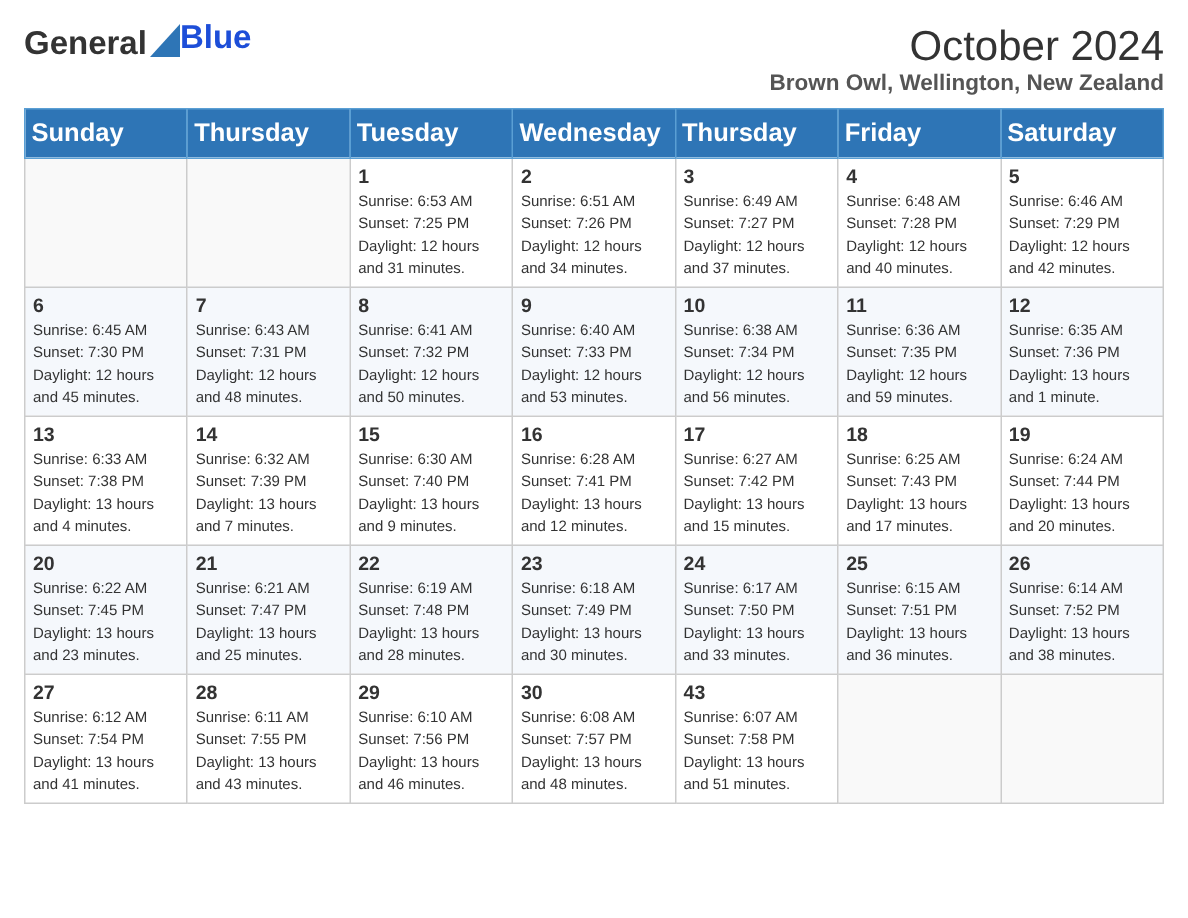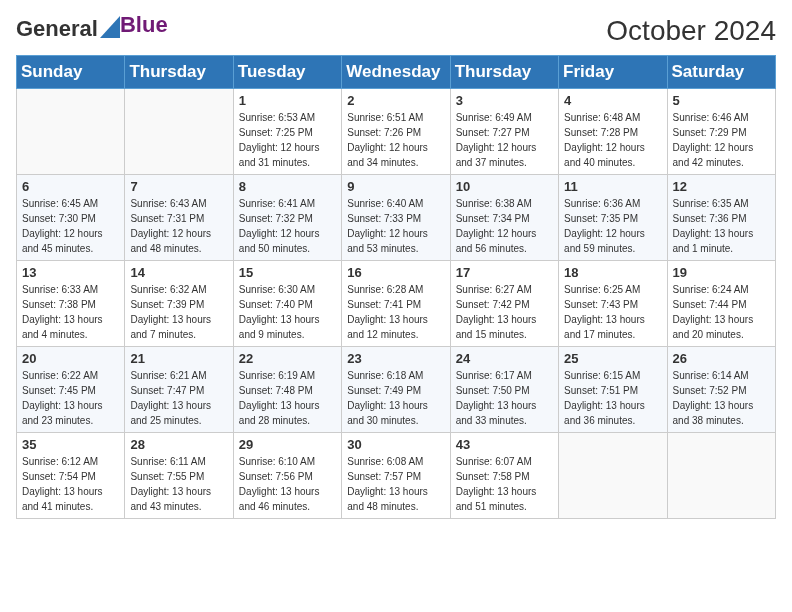--- a/index.html
+++ b/index.html
@@ -82,24 +82,25 @@
 <body>
 
 <div class="header">
   <div class="logo">
     <div style="display:flex; align-items:center;">
       <span style="font-size:22px; font-weight:bold; color:#333;">General</span>
       <svg width="20" height="22" viewBox="0 0 20 22" style="margin-left:2px; margin-top:-4px;">
         <polygon points="0,22 20,0 20,22" fill="#2e75b6"></polygon>
       </svg>
     </div>
-    <span style="font-size:22px; font-weight:bold; color:#701a75; margin-top:-4px; display:block;">Blue</span>
+    <span style="font-size:22px; font-weight:bold; color:#1d4ed8; margin-top:-4px; display:block;">Blue</span>
   </div>
   <div class="title-block">
     <div class="month-title">October 2024</div>
+    <div class="subtitle">Brown Owl, Wellington, New Zealand</div>
   </div>
 </div>
 
 <table class="calendar">
   <thead>
     <tr>
     <th>Sunday</th>
         <th>Thursday</th>
         <th>Tuesday</th>
         <th>Wednesday</th>
@@ -218,21 +219,21 @@
           <span class="day-num">25</span>
           <div class="day-info">Sunrise: 6:15 AM<br>Sunset: 7:51 PM<br>Daylight: 13 hours and 36 minutes.</div>
         </td>
         <td>
           <span class="day-num">26</span>
           <div class="day-info">Sunrise: 6:14 AM<br>Sunset: 7:52 PM<br>Daylight: 13 hours and 38 minutes.</div>
         </td>
       </tr>
       <tr>
         <td>
-          <span class="day-num">35</span>
+          <span class="day-num">27</span>
           <div class="day-info">Sunrise: 6:12 AM<br>Sunset: 7:54 PM<br>Daylight: 13 hours and 41 minutes.</div>
         </td>
         <td>
           <span class="day-num">28</span>
           <div class="day-info">Sunrise: 6:11 AM<br>Sunset: 7:55 PM<br>Daylight: 13 hours and 43 minutes.</div>
         </td>
         <td>
           <span class="day-num">29</span>
           <div class="day-info">Sunrise: 6:10 AM<br>Sunset: 7:56 PM<br>Daylight: 13 hours and 46 minutes.</div>
         </td>

